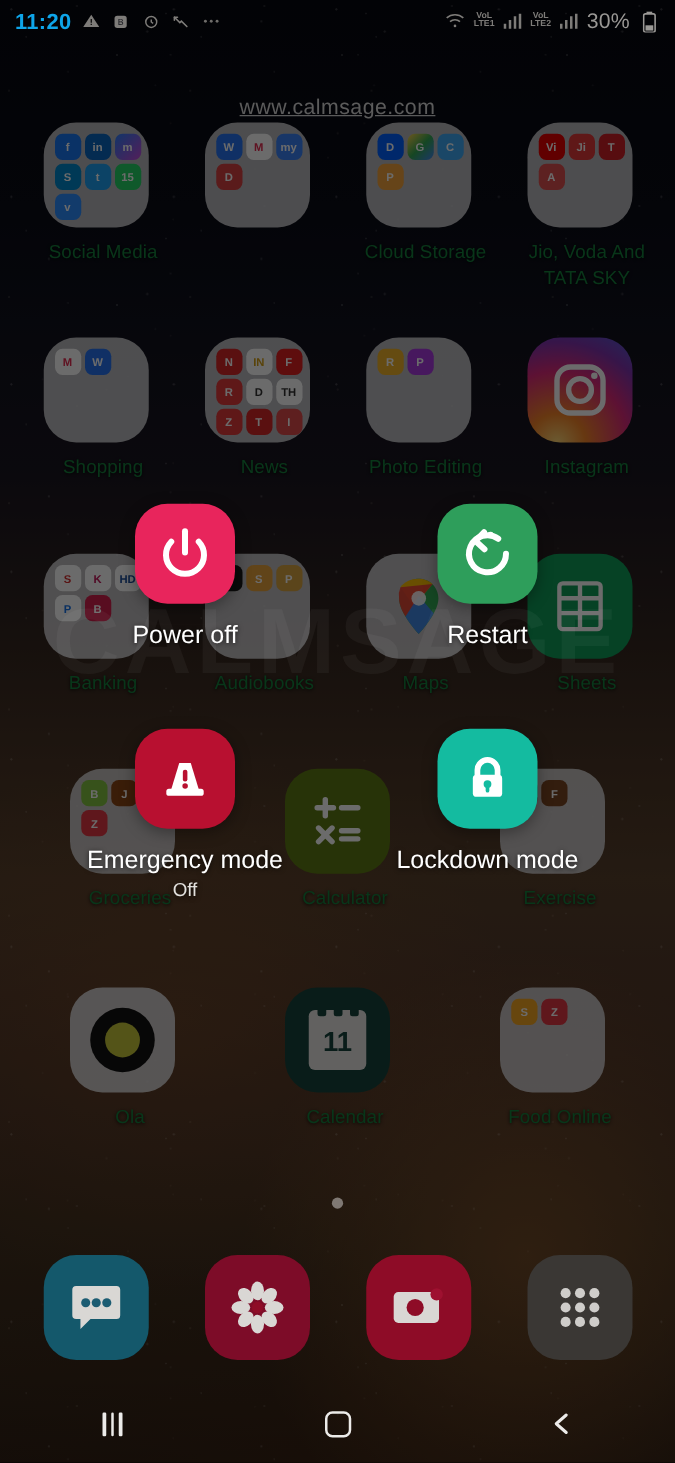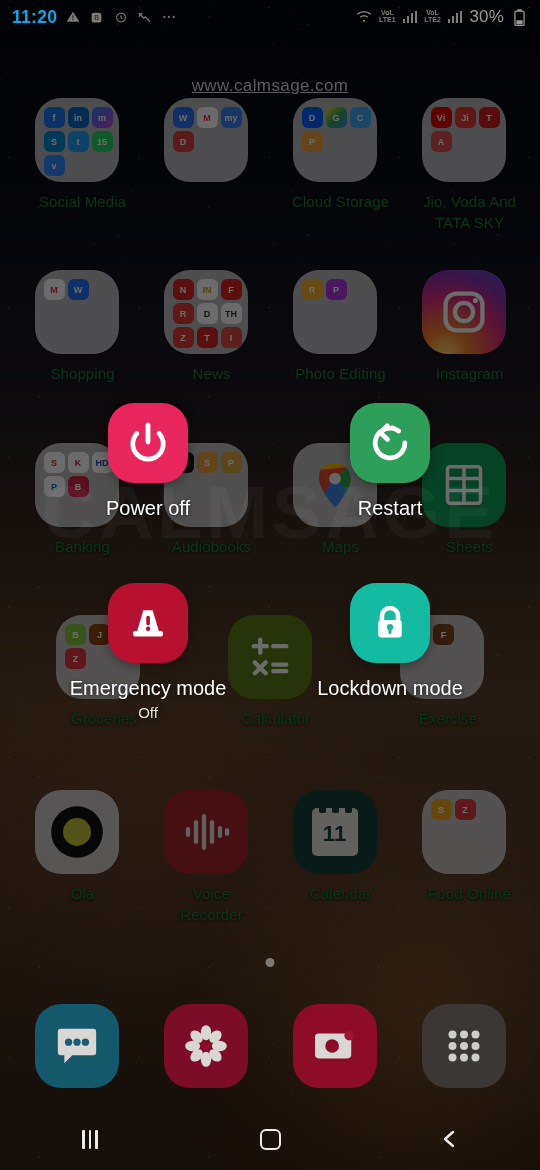--- a/index.html
+++ b/index.html
@@ -340,33 +340,20 @@
     <div class="cell">
       <div class="sicon" style="background:rgba(228,228,230,.85)">
         <svg width="62" height="62" viewBox="0 0 24 24">
           <circle cx="12" cy="12" r="10" fill="#111"></circle>
           <circle cx="12" cy="12" r="5.4" fill="#C8C93A"></circle>
         </svg>
       </div>
       <div class="applabel">Ola</div>
     </div>
     <div class="cell">
-      <div class="sicon" style="background:#A8262B">
-        <svg width="52" height="40" viewBox="0 0 26 20" stroke="#e8e6e3" stroke-width="2.1" stroke-linecap="round">
-          <line x1="4" y1="8.5" x2="4" y2="11.5"></line>
-          <line x1="8" y1="5" x2="8" y2="15"></line>
-          <line x1="12" y1="2" x2="12" y2="18"></line>
-          <line x1="16" y1="5" x2="16" y2="15"></line>
-          <line x1="20" y1="8" x2="20" y2="12"></line>
-          <line x1="23.5" y1="9" x2="23.5" y2="11"></line>
-        </svg>
-      </div>
-      <div class="applabel">Voice Recorder</div>
-    </div>
-    <div class="cell">
       <div class="sicon" style="background:#17443D">
         <div style="width:46px;height:48px;background:#e9e7e4;border-radius:5px;position:relative;
                     display:flex;align-items:center;justify-content:center;">
           <div style="position:absolute;top:-3px;left:7px;width:7px;height:8px;background:#17443D;border-radius:2px;"></div>
           <div style="position:absolute;top:-3px;left:20px;width:7px;height:8px;background:#17443D;border-radius:2px;"></div>
           <div style="position:absolute;top:-3px;left:33px;width:7px;height:8px;background:#17443D;border-radius:2px;"></div>
           <span style="font-size:22px;font-weight:700;color:#17443D;margin-top:4px;">11</span>
         </div>
       </div>
       <div class="applabel">Calendar</div>

